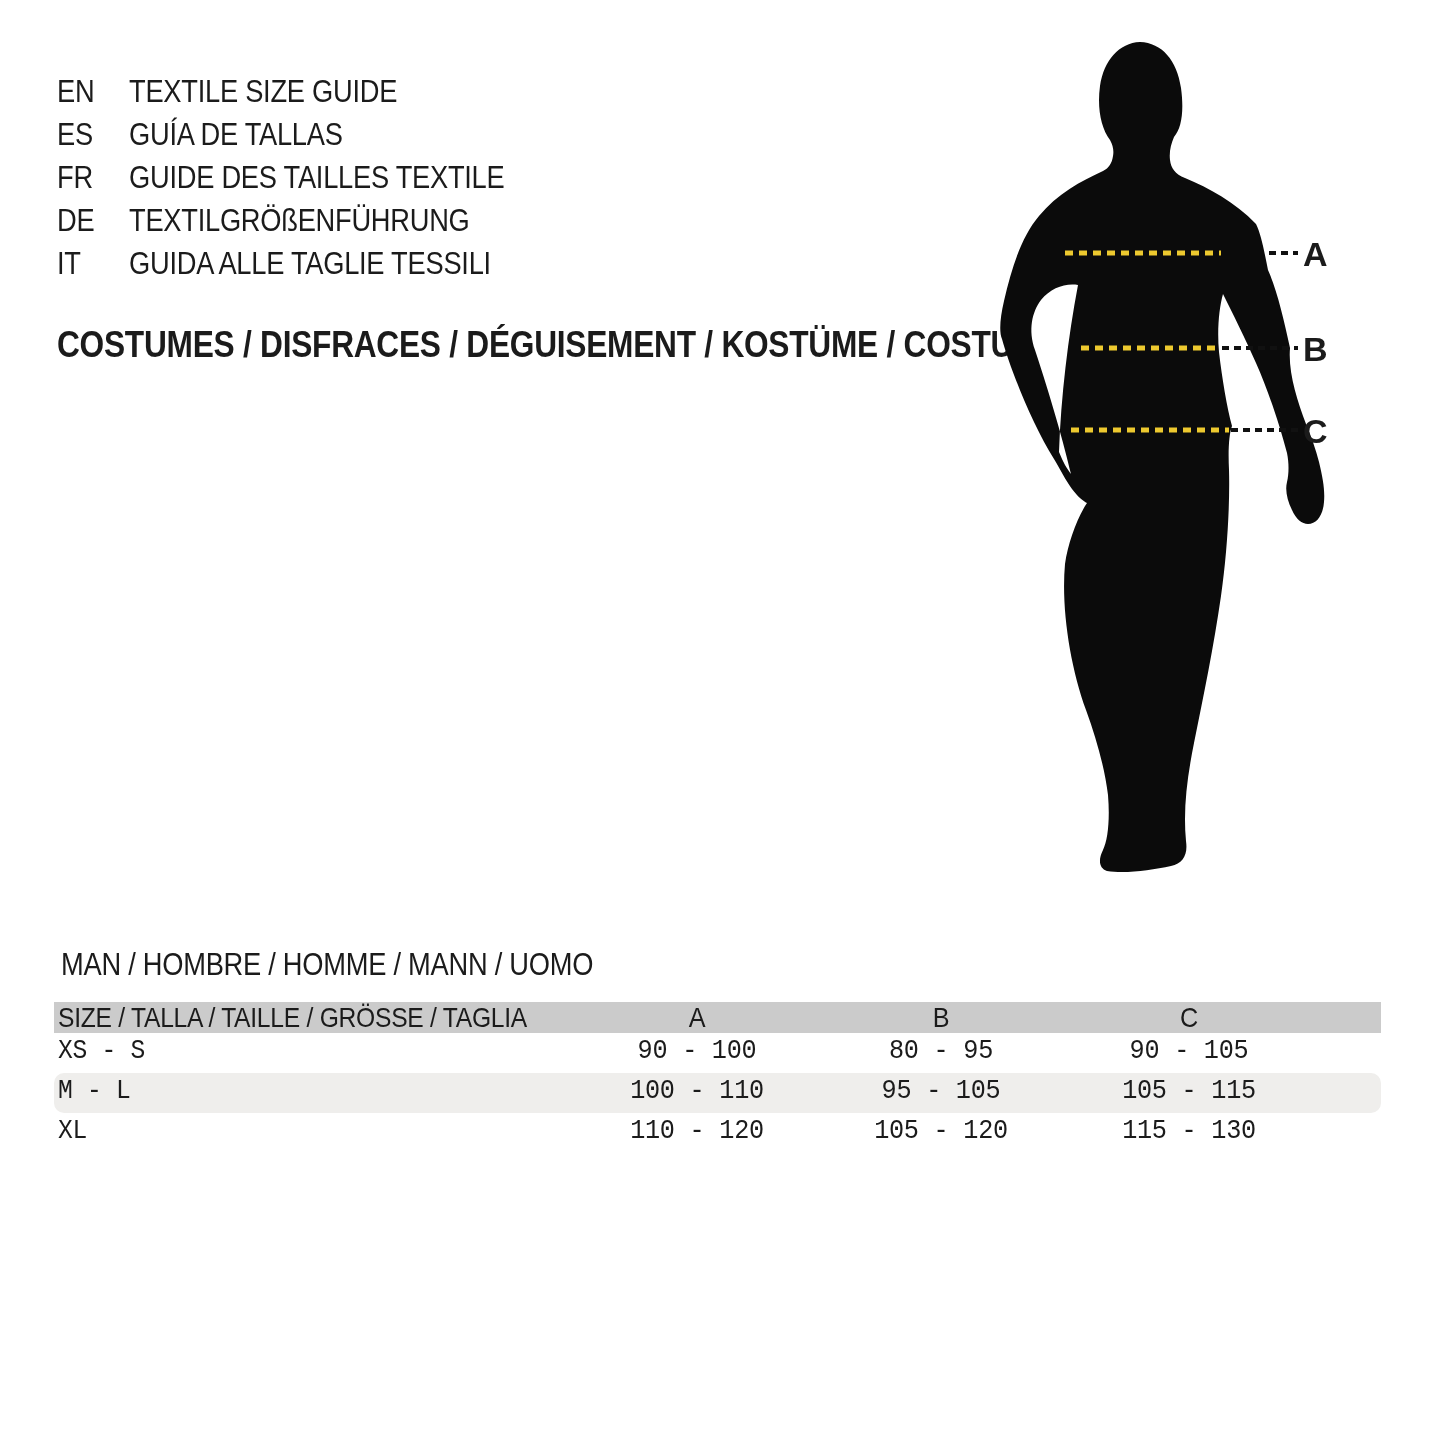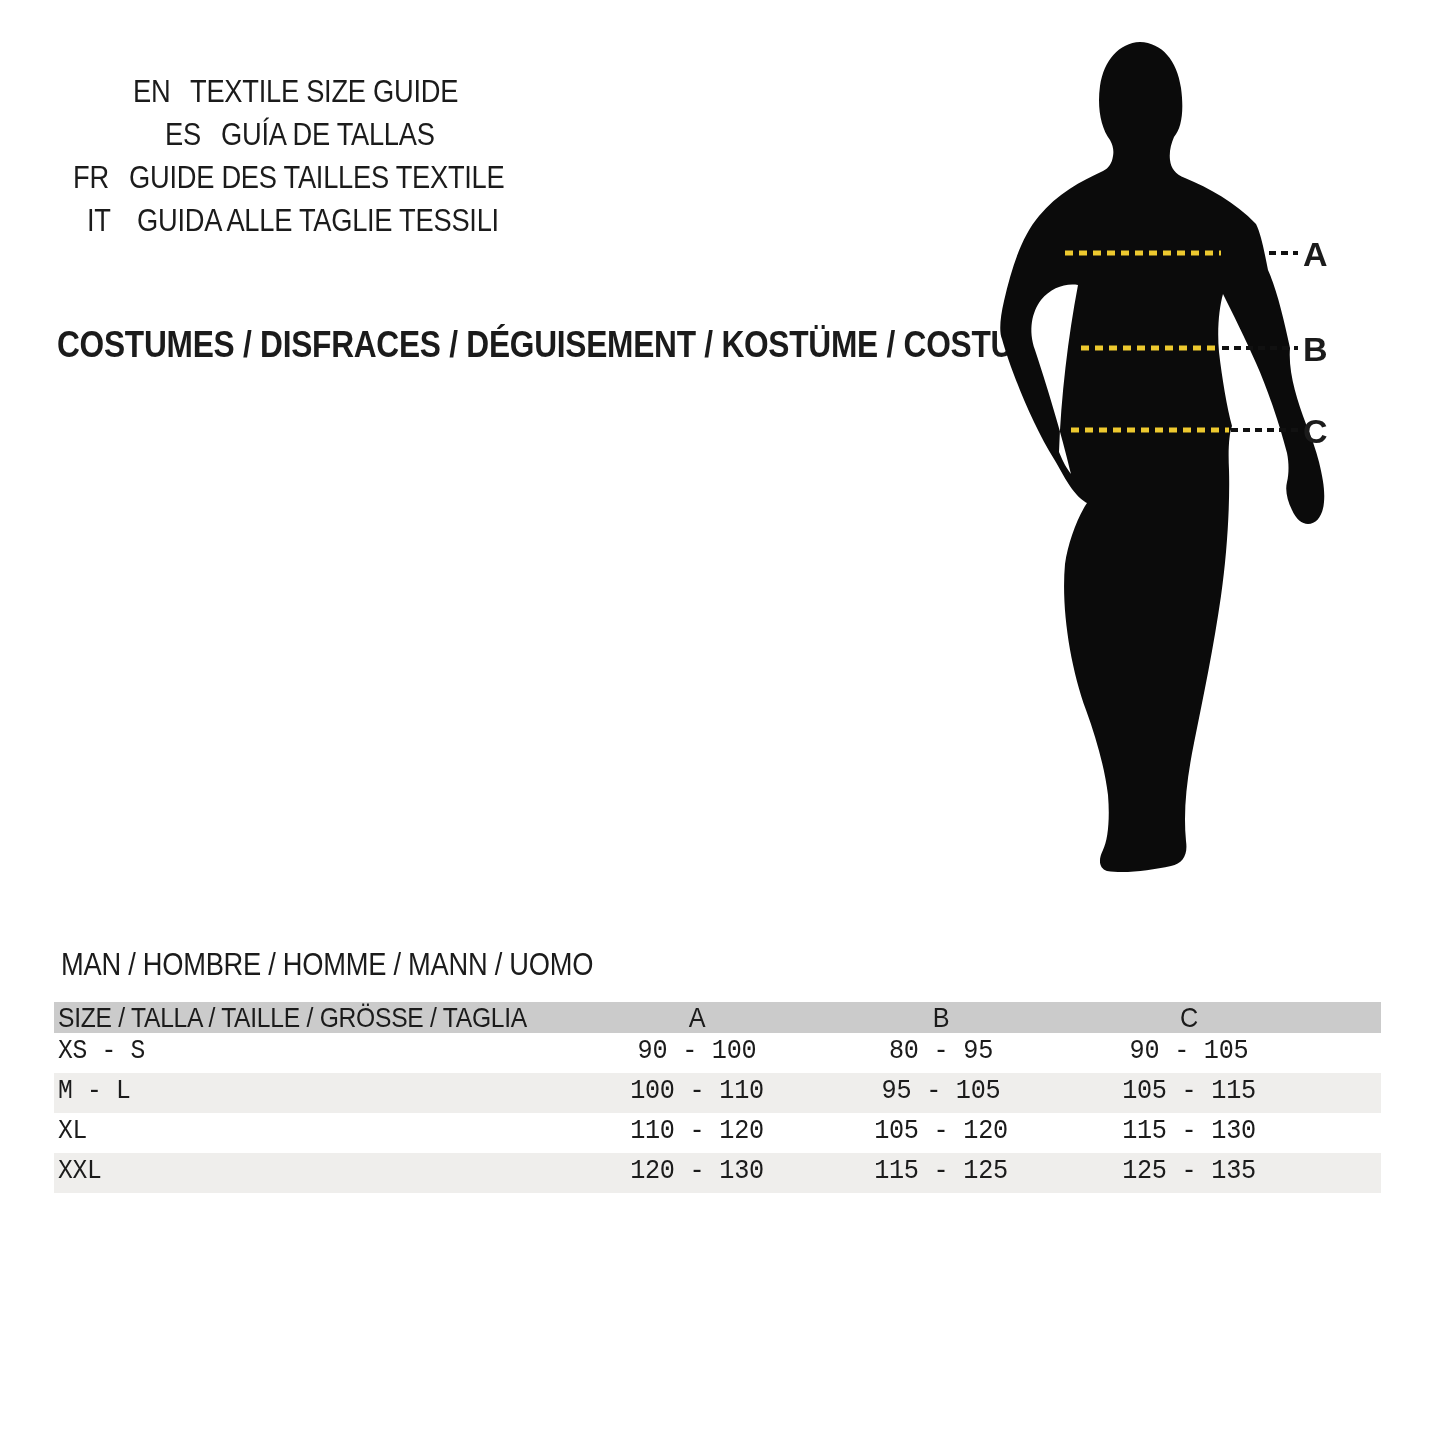--- a/index.html
+++ b/index.html
@@ -18,42 +18,42 @@
     color:var(--text-color);
   }
   .page{position:relative;width:1445px;height:1445px;overflow:hidden;background:#fff;}
 
   
   .cond{display:inline-block;transform:scaleX(0.88);transform-origin:0 50%;white-space:nowrap;letter-spacing:-0.3px;}
   .cond-c{display:inline-block;transform:translateX(-50%) scaleX(0.9);transform-origin:50% 50%;white-space:nowrap;letter-spacing:-0.3px;}
 
   
   .lang-block{position:absolute;left:57px;top:70px;font-size:31px;line-height:43px;}
-  .lang-row{height:43px;text-align:center;}
+  .lang-row{height:43px;}
   .lang-code{display:inline-block;width:72px;}
 
   
   .category-title{position:absolute;left:57px;top:325px;font-size:36px;line-height:40px;font-weight:700;}
 
   
   .figure-wrap{position:absolute;left:975px;top:38px;width:370px;height:860px;}
   .silhouette{fill:var(--silhouette-color);}
   .gap-white{fill:#ffffff;}
   .yellow-line{stroke:var(--accent-yellow);stroke-width:5;}
   .black-lead{stroke:var(--dash-black);stroke-width:4;}
   .measure-label{font-family:"Liberation Sans","DejaVu Sans",sans-serif;font-size:34px;font-weight:700;fill:var(--text-color);}
 
   
   .section-title{position:absolute;left:61px;top:945px;font-size:31px;line-height:40px;}
 
   
   .size-table{position:absolute;left:54px;top:1002px;width:1327px;font-size:28px;}
   .t-head{position:relative;height:31px;line-height:31px;background:var(--table-header-bg);text-decoration:underline;}
   .t-row{position:relative;height:40px;line-height:35px;background:#ffffff;font-family:Liberation Mono, monospace;}
-  .t-row.alt{background:var(--row-alt-bg);}
+  .t-row.alt{background:var(--row-alt-bg);border-radius:10px;}
   .cell-size{position:absolute;left:4px;top:0;}
   .cell-a{position:absolute;left:643px;top:0;}
   .cell-b{position:absolute;left:887px;top:0;}
   .cell-c{position:absolute;left:1135px;top:0;}
 
   
   .legend-block{position:absolute;left:57px;top:1243px;font-size:31px;line-height:47px;}
   .legend-row{height:47px;}
 </style>
 </head>
@@ -63,20 +63,23 @@
 
   <div class="lang-block">
     <div class="lang-row">
       <span class="lang-code"><span class="cond">EN</span></span><span class="cond">TEXTILE SIZE GUIDE</span>
     </div>
     <div class="lang-row">
       <span class="lang-code"><span class="cond">ES</span></span><span class="cond">GUÍA DE TALLAS</span>
     </div>
     <div class="lang-row">
       <span class="lang-code"><span class="cond">FR</span></span><span class="cond">GUIDE DES TAILLES TEXTILE</span>
+    </div>
+    <div class="lang-row">
+      <span class="lang-code"><span class="cond">DE</span></span><span class="cond">TEXTILGRÖßENFÜHRUNG</span>
     </div>
     <div class="lang-row">
       <span class="lang-code"><span class="cond">IT</span></span><span class="cond">GUIDA ALLE TAGLIE TESSILI</span>
     </div>
   </div>
 
   <div class="category-title">
     <span class="cond">COSTUMES / DISFRACES / DÉGUISEMENT / KOSTÜME / COSTUMI</span>
   </div>
 
@@ -169,24 +172,18 @@
       <span class="cell-a"><span class="cond-c">100 - 110</span></span>
       <span class="cell-b"><span class="cond-c">95 - 105</span></span>
       <span class="cell-c"><span class="cond-c">105 - 115</span></span>
     </div>
     <div class="t-row">
       <span class="cell-size"><span class="cond">XL</span></span>
       <span class="cell-a"><span class="cond-c">110 - 120</span></span>
       <span class="cell-b"><span class="cond-c">105 - 120</span></span>
       <span class="cell-c"><span class="cond-c">115 - 130</span></span>
     </div>
-    <div class="t-row alt">
-      <span class="cell-size"><span class="cond">XXL</span></span>
-      <span class="cell-a"><span class="cond-c">120 - 130</span></span>
-      <span class="cell-b"><span class="cond-c">115 - 125</span></span>
-      <span class="cell-c"><span class="cond-c">125 - 135</span></span>
-    </div>
   </div>
 
   <div class="legend-block">
   </div>
 
 </div>
 
 </body></html>

